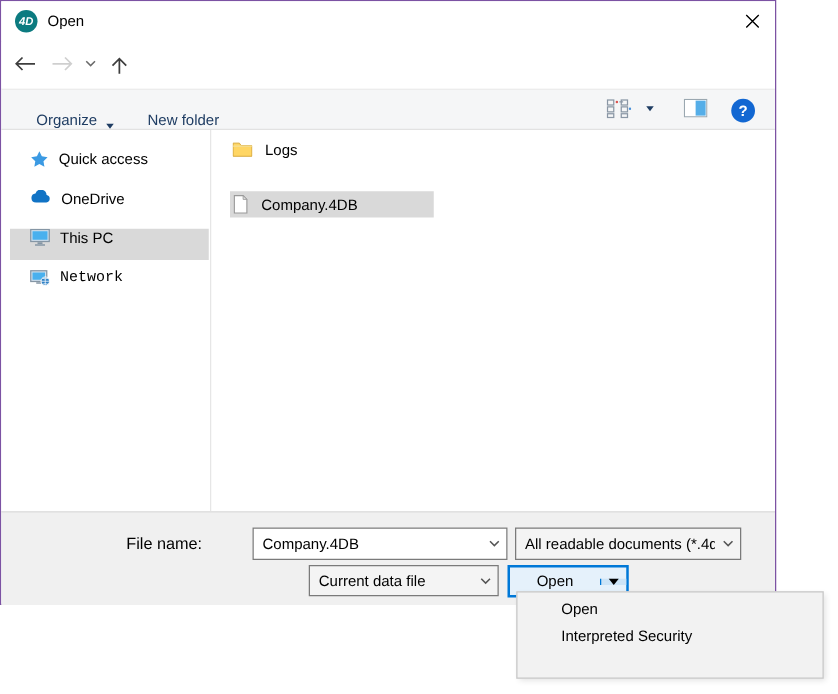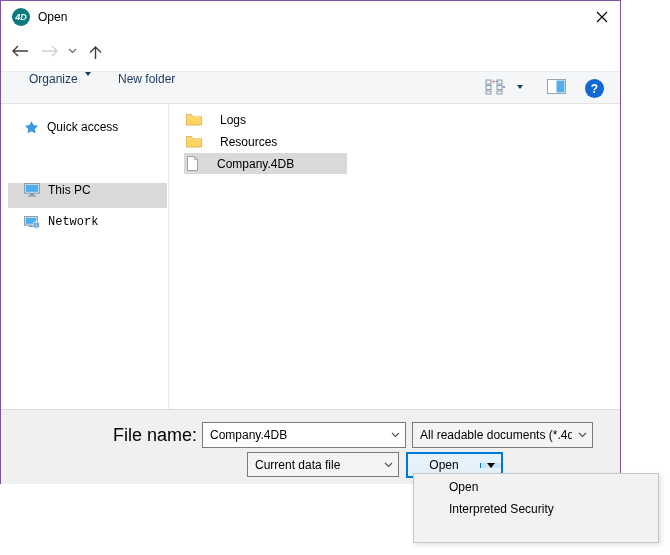--- a/index.html
+++ b/index.html
@@ -34,41 +34,41 @@
   .searchbox { position:absolute; left:404px; top:42px; width:203px; height:24px;
                border:1px solid #c3c3c3; background:#fff; display:flex; align-items:center; }
   .searchbox input { flex:1; border:none; outline:none; font-family:"Liberation Sans",sans-serif;
                      font-size:12px; padding:0 4px 0 8px; color:#333; background:transparent; }
   .searchbox input::placeholder { color:#6d6d6d; }
   .search-mag { width:24px; display:flex; align-items:center; justify-content:center; }
 
   
   .cmdbar { position:absolute; left:0; top:70px; width:100%; height:33px; background:#f5f6f7;
             border-top:1px solid #ececec; border-bottom:1px solid #e2e2e2; color:#1f3d63; }
-  .cmd-item { position:absolute; top:0; height:100%; display:flex; align-items:flex-start; gap:7px; font-size:12px; }
+  .cmd-item { position:absolute; top:0; height:100%; display:flex; align-items:flex-end; gap:7px; font-size:12px; }
   .tri-down { width:0; height:0; border-left:3.5px solid transparent; border-right:3.5px solid transparent;
               border-top:4px solid #1f3d63; display:inline-block; }
   .tool-ico { position:absolute; top:7px; display:flex; align-items:center; justify-content:center; }
   .help-circle { width:19px; height:19px; border-radius:50%; background:#1267d2; color:#fff;
                  font-weight:bold; font-size:12px; display:flex; align-items:center; justify-content:center; }
 
   
   .dlg-body { position:absolute; left:0; top:103px; width:100%; height:305px; background:#fff; }
   .side-divider { position:absolute; left:167px; top:0; width:1px; height:100%; background:#e6e6e6; }
   .side-item { position:absolute; left:7px; width:159px; height:25px; display:flex; align-items:flex-start; gap:8px; padding-left:16px; }
   .side-item.selected { background:#d9d9d9; }
   .side-item .lbl { font-size:12px; color:#000; }
-  .file-row { position:absolute; left:183px; width:163px; height:21px; display:flex; align-items:center; gap:18px; padding-left:2px; }
+  .file-row { position:absolute; left:183px; width:163px; height:21px; display:flex; align-items:center; gap:10px; padding-left:2px; }
   .file-row.selected { background:#d9d9d9; }
   .file-row .lbl { font-size:12px; color:#000; }
 
   
   .footer { position:absolute; left:0; top:408px; width:100%; height:75px; background:#f0f0f0;
             border-top:1px solid #dcdcdc; }
-  .fn-label { position:absolute; left:100px; top:12px; width:96px; text-align:right; font-size:18px; line-height:26px; }
+  .fn-label { position:absolute; left:100px; top:12px; width:96px; text-align:left; font-size:13px; line-height:26px; }
   .combo { position:absolute; border:1px solid #7a7a7a; background:#fff; display:flex; align-items:center; }
   .combo input { flex:1; min-width:0; border:none; outline:none; background:transparent;
                  font-family:"Liberation Sans",sans-serif; font-size:12px; padding:0 2px 0 7px; }
   .combo .val { flex:1; font-size:12px; padding-left:7px; white-space:nowrap; overflow:hidden; }
   .combo .chev { width:20px; display:flex; align-items:center; justify-content:center; }
   .combo.gray { background:#f4f4f4; }
   .fname-combo { left:201px; top:12px; width:204px; height:26px; }
   .ftype-combo { left:411px; top:12px; width:181px; height:26px; }
   .fdata-combo { left:246px; top:42px; width:152px; height:25px; }
   .btn { position:absolute; height:25px; border:1px solid #adadad; background:#e1e1e1;
@@ -206,20 +206,26 @@
     <div class="dlg-body">
       <div class="side-divider"></div>
 
       <div class="side-item" style="top:16px;">
         <svg width="15" height="15" viewBox="0 0 16 16">
           <path d="M8 1 L10.1 5.4 L15 6.1 L11.5 9.5 L12.3 14.3 L8 12 L3.7 14.3 L4.5 9.5 L1 6.1 L5.9 5.4 Z" fill="#3b9ae3"></path>
         </svg>
         <span class="lbl">Quick access</span>
       </div>
 
+      <div class="side-item" style="top:48px;">
+        <svg width="17" height="11" viewBox="0 0 18 12">
+          <path d="M5 11 a4 4 0 0 1 -0.5 -7.97 A5 5 0 0 1 14.2 4.3 A3.4 3.4 0 0 1 14 11 Z" fill="#1173c5"></path>
+        </svg>
+        <span class="lbl">OneDrive</span>
+      </div>
 
       <div class="side-item selected" style="top:79px;">
         <svg width="16" height="14" viewBox="0 0 16 14">
           <rect x="0.6" y="0.6" width="14.8" height="9.6" fill="#cfe0ee" stroke="#8596a5" stroke-width="1"></rect>
           <rect x="2" y="2" width="12" height="6.8" fill="#49b0ee"></rect>
           <rect x="6" y="10.8" width="4" height="1.4" fill="#8596a5"></rect>
           <rect x="4" y="12.4" width="8" height="1.2" fill="#8596a5"></rect>
         </svg>
         <span class="lbl">This PC</span>
       </div>
@@ -236,27 +242,20 @@
       </div>
 
       <div class="file-row" style="top:5px;">
         <svg width="16" height="13" viewBox="0 0 16 13">
           <path d="M0.5 1.5 h5 l1.4 2 h8.6 v8.5 h-15 z" fill="#ffd664" stroke="#d8a93c" stroke-width="0.8"></path>
           <path d="M0.5 3.8 h15" stroke="#f4e09a" stroke-width="1"></path>
         </svg>
         <span class="lbl">Logs</span>
       </div>
 
-      <div class="file-row" style="top:27px;">
-        <svg width="16" height="13" viewBox="0 0 16 13">
-          <path d="M0.5 1.5 h5 l1.4 2 h8.6 v8.5 h-15 z" fill="#ffd664" stroke="#d8a93c" stroke-width="0.8"></path>
-          <path d="M0.5 3.8 h15" stroke="#f4e09a" stroke-width="1"></path>
-        </svg>
-        <span class="lbl">Resources</span>
-      </div>
 
       <div class="file-row selected" style="top:49px;">
         <svg width="13" height="15" viewBox="0 0 12 15">
           <path d="M1 0.5 h7 l3 3 v11 H1 z" fill="#fff" stroke="#9a9a9a" stroke-width="0.9"></path>
           <path d="M8 0.5 l3 3 h-3 z" fill="#e4e4e4" stroke="#9a9a9a" stroke-width="0.7"></path>
         </svg>
         <span class="lbl">Company.4DB</span>
       </div>
     </div>
 

